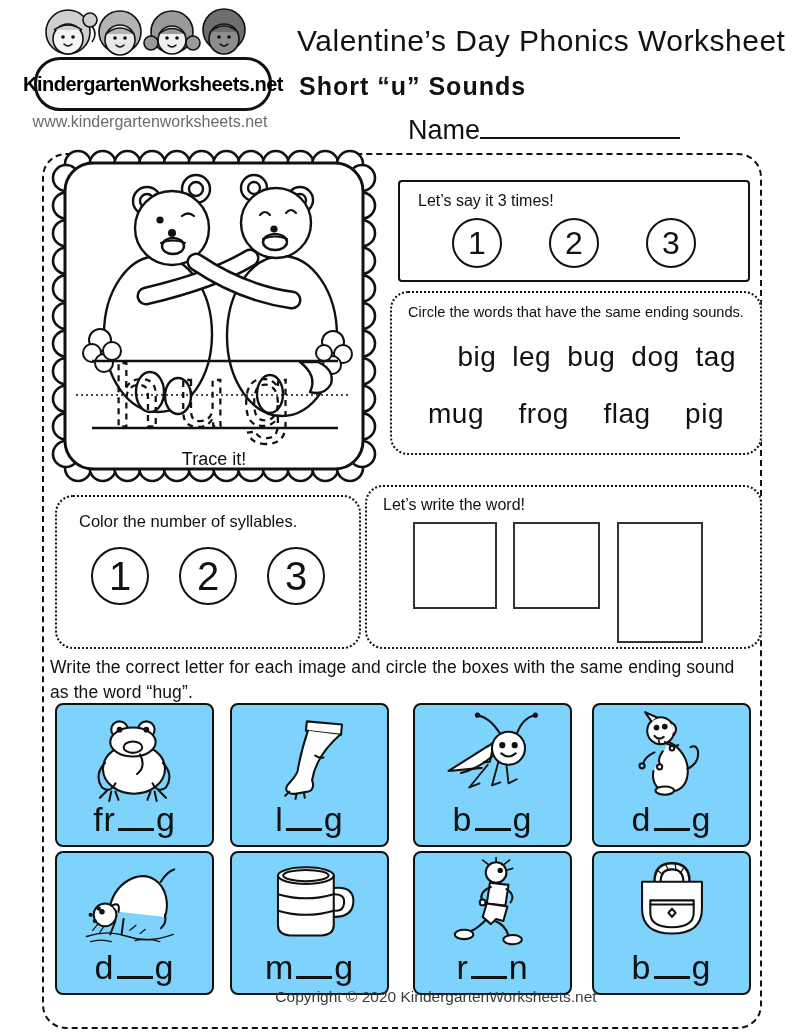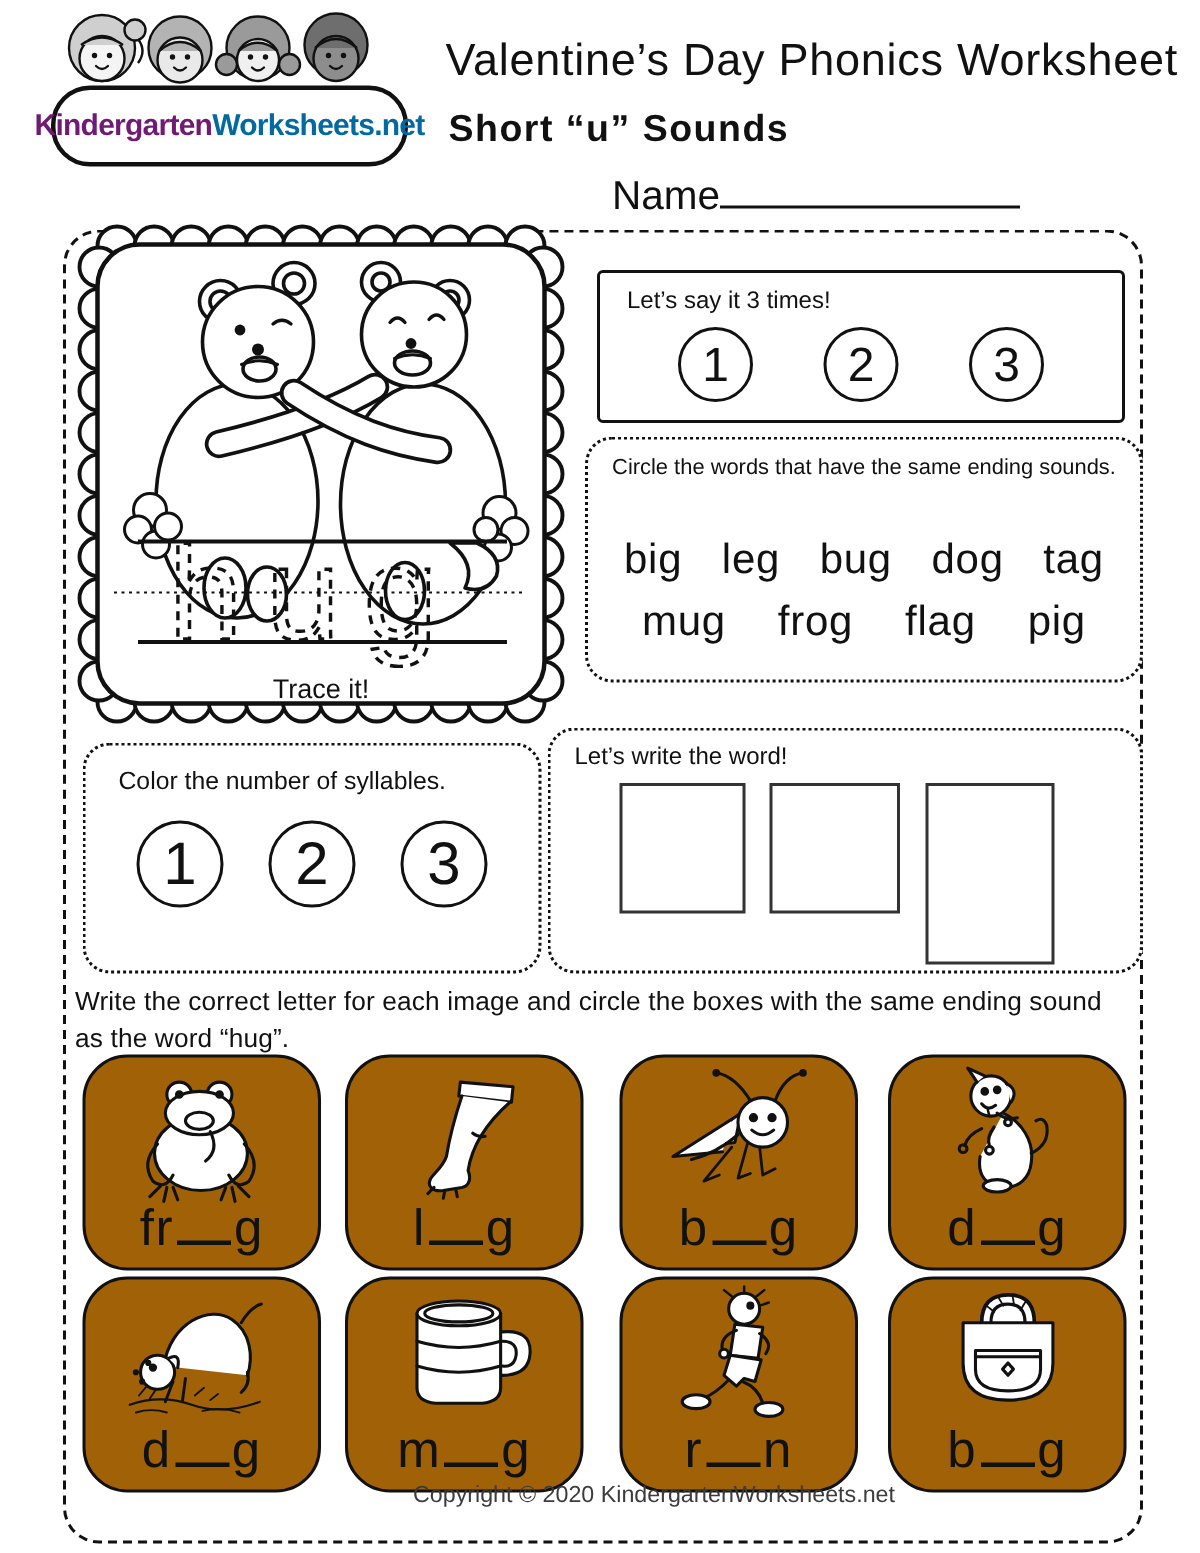--- a/index.html
+++ b/index.html
@@ -3,22 +3,22 @@
 <meta charset="utf-8">
 <style>
   html,body{margin:0;padding:0;background:#fff;}
   .page{position:relative;width:800px;height:1035px;background:#fff;overflow:hidden;
         font-family:"Liberation Sans",sans-serif;color:#111;}
   .abs{position:absolute;}
 
   
   .logo-box{left:34px;top:57px;width:232px;height:48px;border:3px solid #111;border-radius:26px;
             background:#fff;display:flex;align-items:center;justify-content:center;z-index:2;}
-  .logo-box .t1{font-weight:bold;font-size:20px;color:#701a75;letter-spacing:-0.5px;}
-  .logo-box .t2{font-weight:bold;font-size:20px;color:#0369a1;letter-spacing:-0.5px;}
+  .logo-box .t1{font-weight:bold;font-size:20px;color:#000000;letter-spacing:-0.5px;}
+  .logo-box .t2{font-weight:bold;font-size:20px;color:#000000;letter-spacing:-0.5px;}
   .logo-url{left:22px;top:113px;width:256px;text-align:center;font-size:16px;color:#6b6b6b;}
   .title{left:297px;top:24px;width:480px;font-size:30px;font-weight:500;letter-spacing:0.5px;white-space:nowrap;}
   .subtitle{left:299px;top:72px;font-size:25px;font-weight:bold;letter-spacing:1px;}
   .name-row{left:408px;top:110px;font-size:27px;}
   .name-line{display:inline-block;width:200px;border-bottom:2.5px solid #111;height:1em;}
 
   
   .outer{left:42px;top:153px;width:716px;height:872px;border:2.6px dashed #111;border-radius:24px;}
 
   
@@ -28,40 +28,40 @@
   
   .say-box{left:398px;top:180px;width:348px;height:98px;border:2.6px solid #111;border-radius:4px;background:#fff;}
   .say-label{position:absolute;left:18px;top:10px;font-size:16px;}
   .num-row{position:absolute;left:0;top:36px;width:100%;display:flex;justify-content:center;gap:47px;}
   .num-circle{width:46px;height:46px;border:2.2px solid #111;border-radius:50%;
               display:flex;align-items:center;justify-content:center;font-size:32px;background:#fff;}
 
   .cw-box{left:390px;top:291px;width:368px;height:160px;border:2.6px dotted #111;border-radius:18px;background:#fff;}
   .cw-label{position:absolute;left:0;top:11px;width:100%;text-align:center;font-size:14.6px;}
   .cw-row{position:absolute;width:100%;display:flex;font-size:28px;letter-spacing:0.5px;}
-  .cw-row1{top:64px;padding:0 24px;box-sizing:border-box;justify-content:space-between;gap:16px;}
+  .cw-row1{top:48px;padding:0 24px;box-sizing:border-box;justify-content:flex-end;gap:16px;}
   .cw-row2{top:105px;padding:0 36px;box-sizing:border-box;justify-content:space-between;}
 
   .syl-box{left:55px;top:495px;width:302px;height:150px;border:2.6px dotted #111;border-radius:18px;background:#fff;}
   .syl-label{position:absolute;left:22px;top:15px;font-size:16.5px;}
   .syl-row{position:absolute;left:0;top:50px;width:100%;display:flex;justify-content:center;gap:30px;}
   .syl-circle{width:54px;height:54px;border:2px solid #111;border-radius:50%;
               display:flex;align-items:center;justify-content:center;font-size:40px;background:#fff;}
 
   .write-box{left:365px;top:485px;width:393px;height:160px;border:2.6px dotted #111;border-radius:18px;background:#fff;}
   .write-label{position:absolute;left:16px;top:9px;font-size:16px;}
   .wsq{position:absolute;border:2px solid #333;background:#fff;}
   .wsq1{left:46px;top:35px;width:80px;height:83px;}
   .wsq2{left:146px;top:35px;width:83px;height:83px;}
   .wsq3{left:250px;top:35px;width:82px;height:117px;}
 
   .instruction{left:50px;top:655px;width:708px;font-size:17.5px;line-height:1.45;letter-spacing:0.1px;}
 
   
-  .pbox{position:absolute;width:155px;height:140px;border:2.6px solid #111;border-radius:30px;background:#a16207;
+  .pbox{position:absolute;width:155px;height:140px;border:2.6px solid #111;border-radius:8px;background:#7dd3fc;
         display:flex;flex-direction:column;align-items:center;justify-content:flex-end;}
   .pbox svg{position:absolute;top:4px;left:50%;transform:translateX(-50%);}
   .pword{position:relative;font-size:34px;letter-spacing:1px;margin-bottom:6px;white-space:nowrap;}
   .blank{display:inline-block;width:36px;height:0.95em;border-bottom:3px solid #111;margin:0 2px;}
 
   .footer{left:0;top:988px;width:800px;text-align:center;font-size:15.5px;color:#3c3c3c;line-height:1.18;padding-left:36px;}
 </style>
 </head>
 <body>
 
@@ -104,20 +104,21 @@
       <path d="M24,38 q4,4 8,0"></path>
         <path d="M76,39 q4,4 8,0"></path>
       <path d="M128,39 q4,4 8,0"></path>
         <path d="M180,38 q4,4 8,0"></path>
     </g>
   </svg>
   <div class="abs logo-box">
     <span class="t1">Kindergarten</span>
       <span class="t2">Worksheets.net</span>
   </div>
+  <div class="abs logo-url">www.kindergartenworksheets.net</div>
 
   <div class="abs title">Valentine’s Day Phonics Worksheet</div>
   <div class="abs subtitle">Short “u” Sounds</div>
   <div class="abs name-row">
     <span>Name</span><span class="name-line"></span>
   </div>
 
   <div class="abs outer"></div>
 
   <svg class="abs trace-card" width="332" height="340" viewBox="0 0 332 340">

